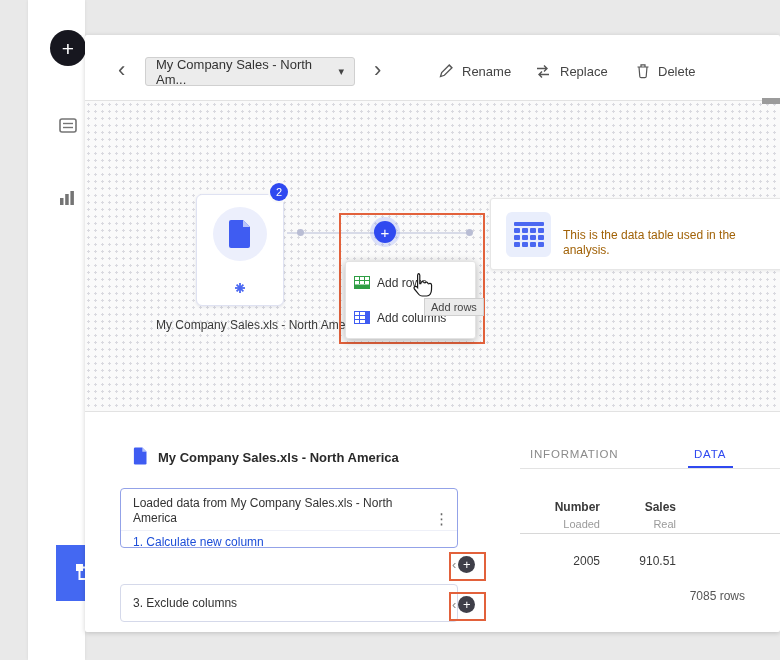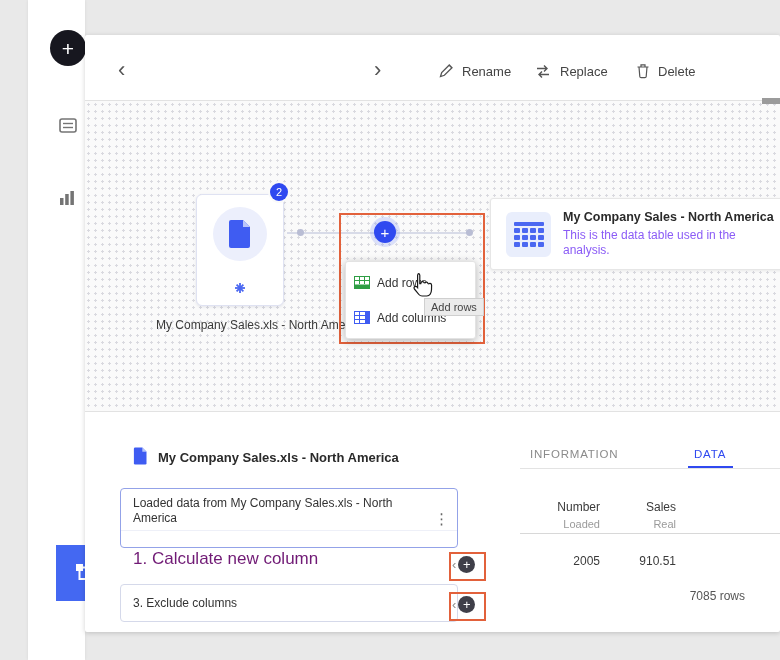--- a/index.html
+++ b/index.html
@@ -64,28 +64,28 @@
   .cursor{position:absolute;left:411px;top:272px;z-index:9;pointer-events:none}
 
   .table-card{position:absolute;left:490px;top:198px;width:300px;height:72px;background:#fff;border:1px solid #e6e6e6;border-radius:3px;
     box-shadow:0 1px 3px rgba(0,0,0,.07);z-index:2;cursor:pointer}
   .tc-icon{position:absolute;left:15px;top:13px;width:45px;height:45px;border-radius:6px;background:#e9eefc;
     display:flex;flex-direction:column;align-items:center;justify-content:center;gap:2px}
   .tc-bar{width:30px;height:4px;background:#4a67f1;border-radius:1px}
   .tc-grid{display:grid;grid-template-columns:repeat(4,6px);grid-auto-rows:5px;gap:2px}
   .tc-grid span{background:#4a67f1;border-radius:1px}
   .tc-title{position:absolute;left:72px;top:11px;font-size:12.5px;font-weight:bold;color:#2a2a2a;white-space:nowrap}
-  .tc-desc{position:absolute;left:72px;top:29px;width:205px;font-size:12px;color:#8b5cf6;line-height:15px}
+  .tc-desc{position:absolute;left:72px;top:29px;width:205px;font-size:12px;color:#a16207;line-height:15px}
 
   
   .src-icon{position:absolute;left:133px;top:447px}
   .src-title{position:absolute;left:158px;top:450px;font-size:13px;font-weight:bold;color:#2a2a2a}
   .step-box1{position:absolute;left:120px;top:488px;width:338px;height:60px;border:1px solid #93a2e8;border-radius:4px;background:#fff}
   .sb1-loaded{padding:7px 42px 4px 12px;font-size:12px;color:#333;line-height:15px}
-  .sb1-step{padding:18px 12px 6px;font-size:17px;color:#701a75;border-top:1px solid #eef0f8}
+  .sb1-step{padding:4px 12px 6px;font-size:12px;color:#1d4ed8;border-top:1px solid #eef0f8}
   .kebab{position:absolute;right:8px;top:50%;transform:translateY(-50%);font-size:15px;color:#666;cursor:pointer;line-height:1}
   .step-box2{position:absolute;left:120px;top:584px;width:338px;height:38px;border:1px solid #d5d9ea;border-radius:4px;background:#fff;
     display:flex;align-items:center;padding:0 12px;font-size:12px;color:#333}
   .insert-plus{position:absolute;z-index:3;display:flex;align-items:center;gap:2px}
   .insert-plus.p1{left:452px;top:556px}
   .insert-plus.p2{left:452px;top:596px}
   .mini-chev{font-size:13px;color:#8f8f8f;line-height:1}
   .mini-plus{width:17px;height:17px;border-radius:50%;background:#3f3f49;color:#fff;display:flex;align-items:center;justify-content:center;
     font-size:13px;line-height:1;cursor:pointer}
 
@@ -95,21 +95,21 @@
   .tab.data{left:694px;color:#2f49f0}
   .tab-underline{position:absolute;left:688px;top:466px;width:45px;height:3px;background:#2f49f0}
   .panel-divider{position:absolute;left:520px;top:468px;width:260px;height:1px;background:#e3e3e3}
 
   .trow{position:absolute;left:520px;width:260px;height:18px}
   .trow.stripe{background:#f4f4f6}
   .cell{position:absolute;top:0;font-size:12px;line-height:18px;color:#3a3a3a;text-align:right}
   .cell.c1{left:0;width:80px}
   .cell.c2{left:76px;width:80px}
   .cell.c3{left:235px;width:60px;text-align:left}
-  .thead-name{font-weight:normal;color:#3c3c3c}
+  .thead-name{font-weight:bold;color:#3c3c3c}
   .thead-type{color:#9a9a9a;font-size:11px}
   .thead-type .cell{color:#9a9a9a;font-size:11px}
   .thead-divider{position:absolute;left:520px;top:533px;width:260px;height:1px;background:#d8d8d8}
   .row-count{position:absolute;left:620px;top:589px;width:125px;text-align:right;font-size:12px;color:#555}
 </style>
 </head>
 <body>
 
 <div class="page">
 
@@ -136,20 +136,24 @@
         <rect x="3" y="3" width="7" height="7" fill="#fff"></rect>
         <rect x="14" y="14" width="7" height="7" fill="#fff"></rect>
         <path d="M6.5 10v8h7.5M10 6.5h8v7.5" stroke="#fff" stroke-width="2" fill="none"></path>
       </svg>
     </div>
   </aside>
 
   <main class="card"></main>
 
   <span class="chev back">‹</span>
+  <div class="dropdown">
+    <span>My Company Sales - North Am...</span>
+    <span class="caret">▾</span>
+  </div>
   <span class="chev fwd">›</span>
 
   <div class="tbtn rename">
     <svg width="16" height="16">
       <path d="M11 2l3 3M2.5 13.5l1.2-3.9 7.6-7.6 2.7 2.7-7.6 7.6-3.9 1.2z" stroke="#555" fill="none" stroke-width="1.3"></path>
     </svg>
     <span>Rename</span>
   </div>
   <div class="tbtn replace">
     <svg width="18" height="14">
@@ -237,21 +241,20 @@
           <span></span>
           <span></span>
           <span></span>
           <span></span>
           <span></span>
           <span></span>
           <span></span>
           <span></span>
         </span>
     </div>
-    <div class="tc-title">My Company Sales - North America</div>
     <div class="tc-desc">This is the data table used in the analysis.</div>
   </div>
 
   <span class="src-icon">
     <svg width="15" height="18" viewBox="0 0 24 30">
       <path d="M3 1h12l7 7v19a2 2 0 0 1-2 2H3a2 2 0 0 1-2-2V3a2 2 0 0 1 2-2z" fill="#3f5cf2"></path>
       <path d="M15 1l7 7h-7z" fill="#b9c5fa"></path>
     </svg>
   </span>
   <div class="src-title">My Company Sales.xls - North America</div>

